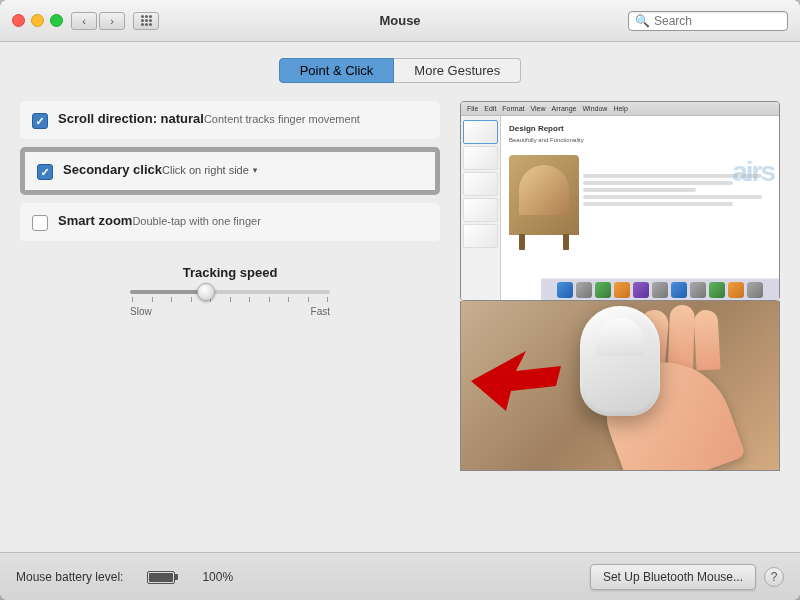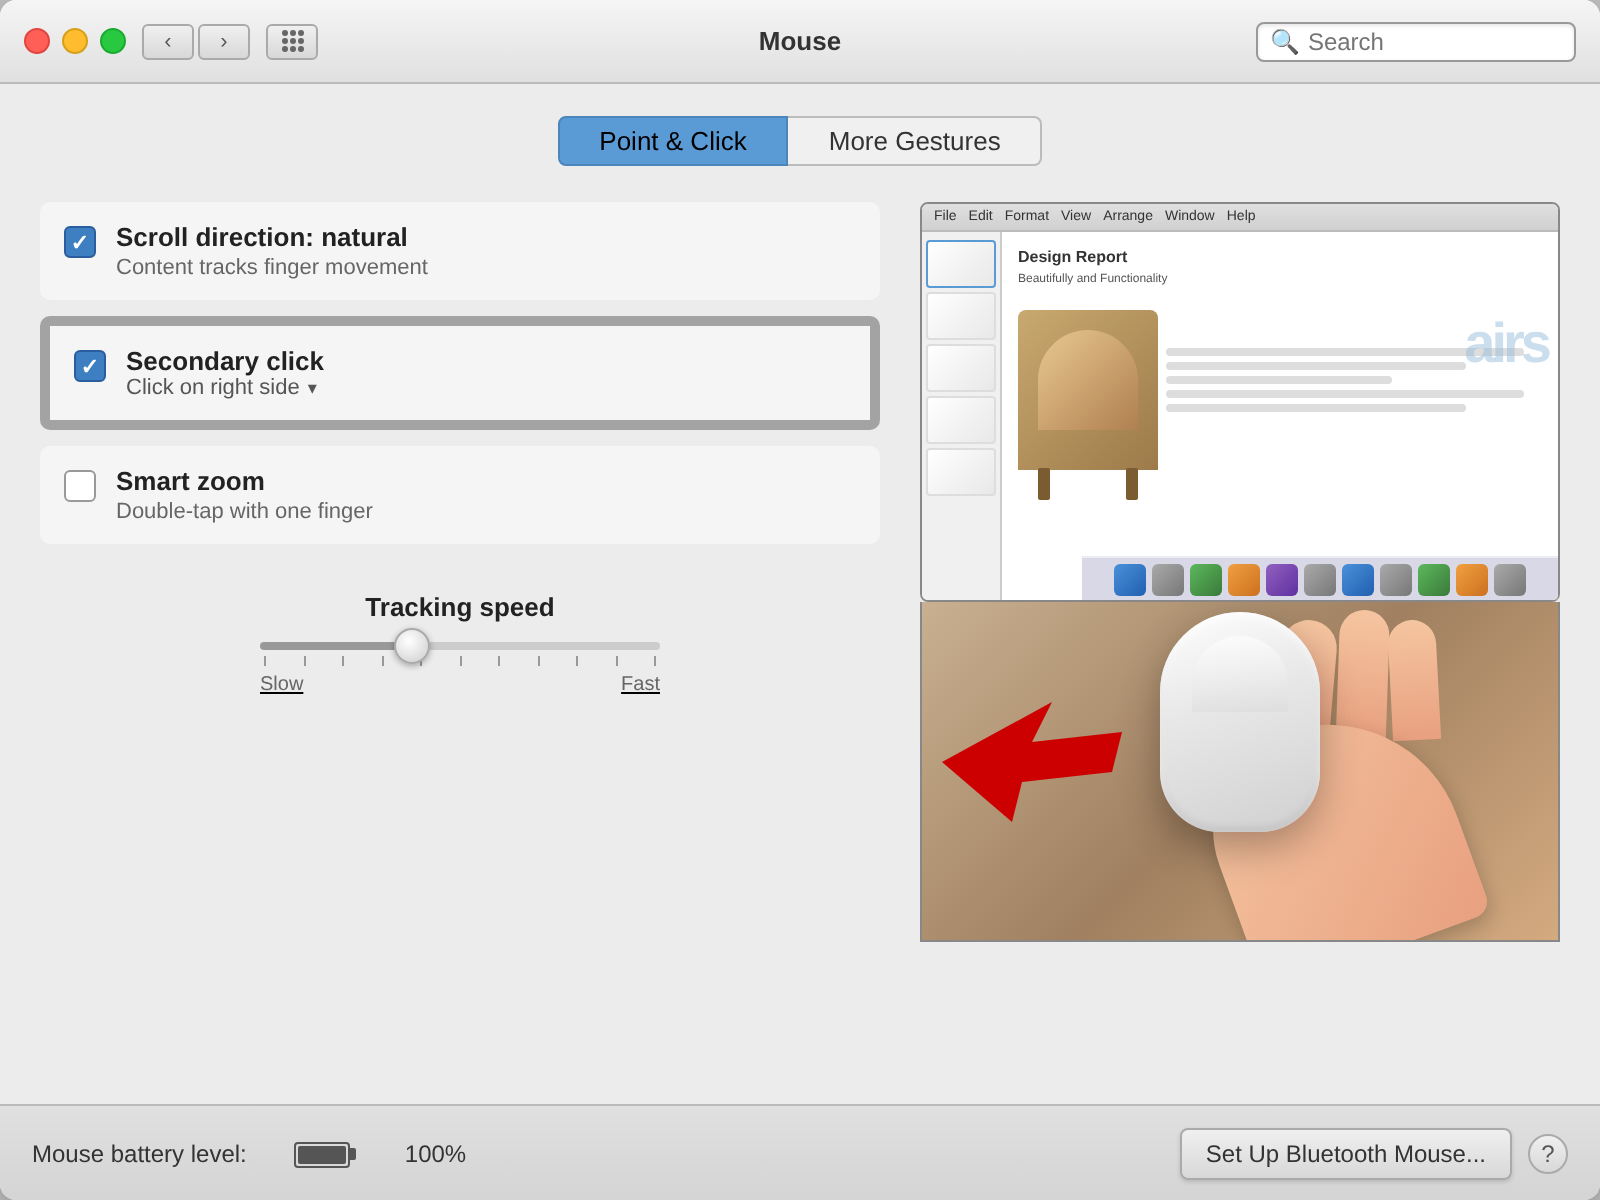--- a/index.html
+++ b/index.html
@@ -191,21 +191,20 @@
       border-color: #2a5d9e;
     }
     .checkbox-checked::after {
       content: '✓';
       color: white;
       font-size: 11px;
       font-weight: bold;
     }
     .setting-text {
       display: flex;
-      flex-direction: column;
     }
     .setting-title {
       font-size: 13px;
       font-weight: 600;
       color: #222;
     }
     .setting-desc {
       font-size: 11px;
       color: #666;
       margin-top: 2px;
@@ -264,21 +263,20 @@
     .tick {
       width: 1px;
       height: 5px;
       background: #999;
     }
     .slider-labels {
       display: flex;
       justify-content: space-between;
       width: 200px;
       margin-top: 4px;
-      text-decoration: underline;
     }
     .slider-end-label {
       font-size: 10px;
       color: #666;
     }
 
     
     .right-panel {
       width: 320px;
       flex-shrink: 0;

